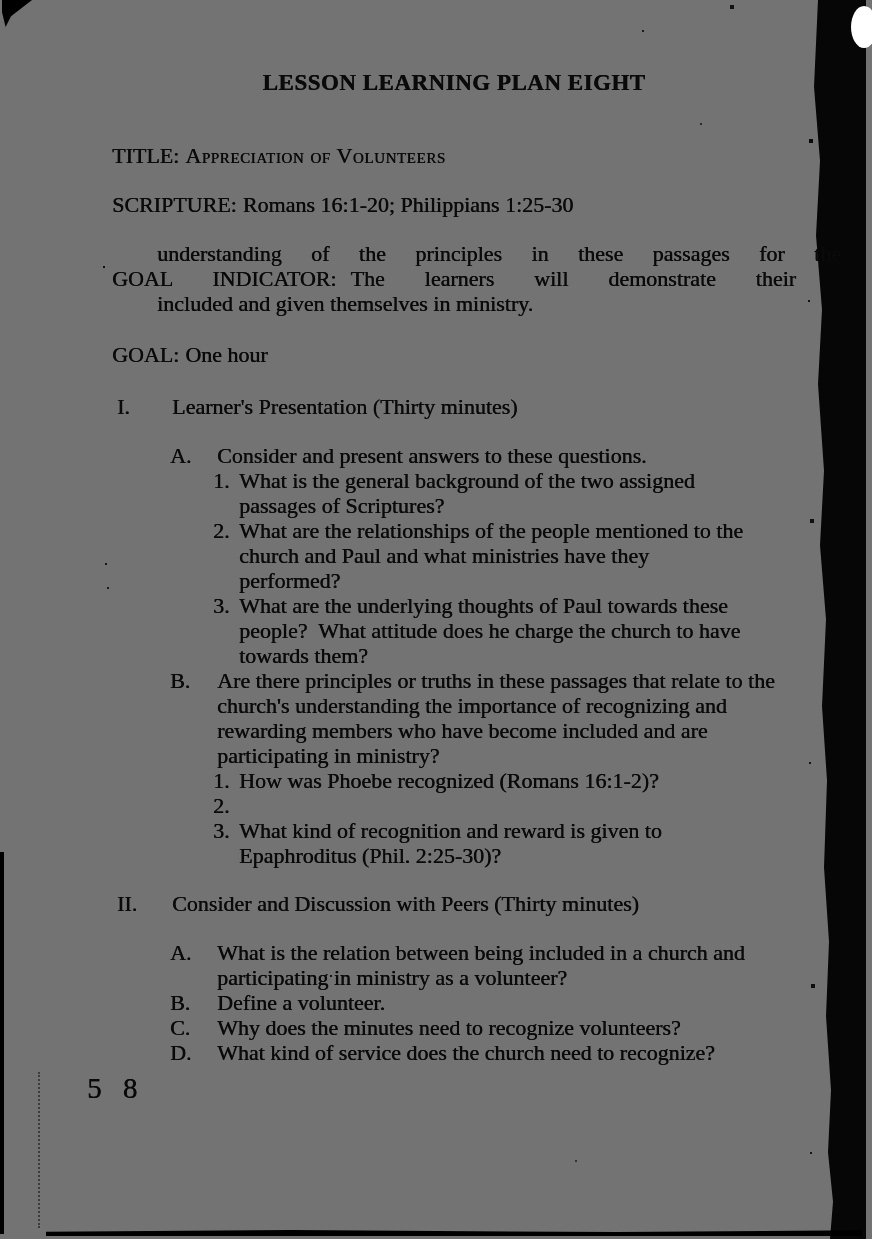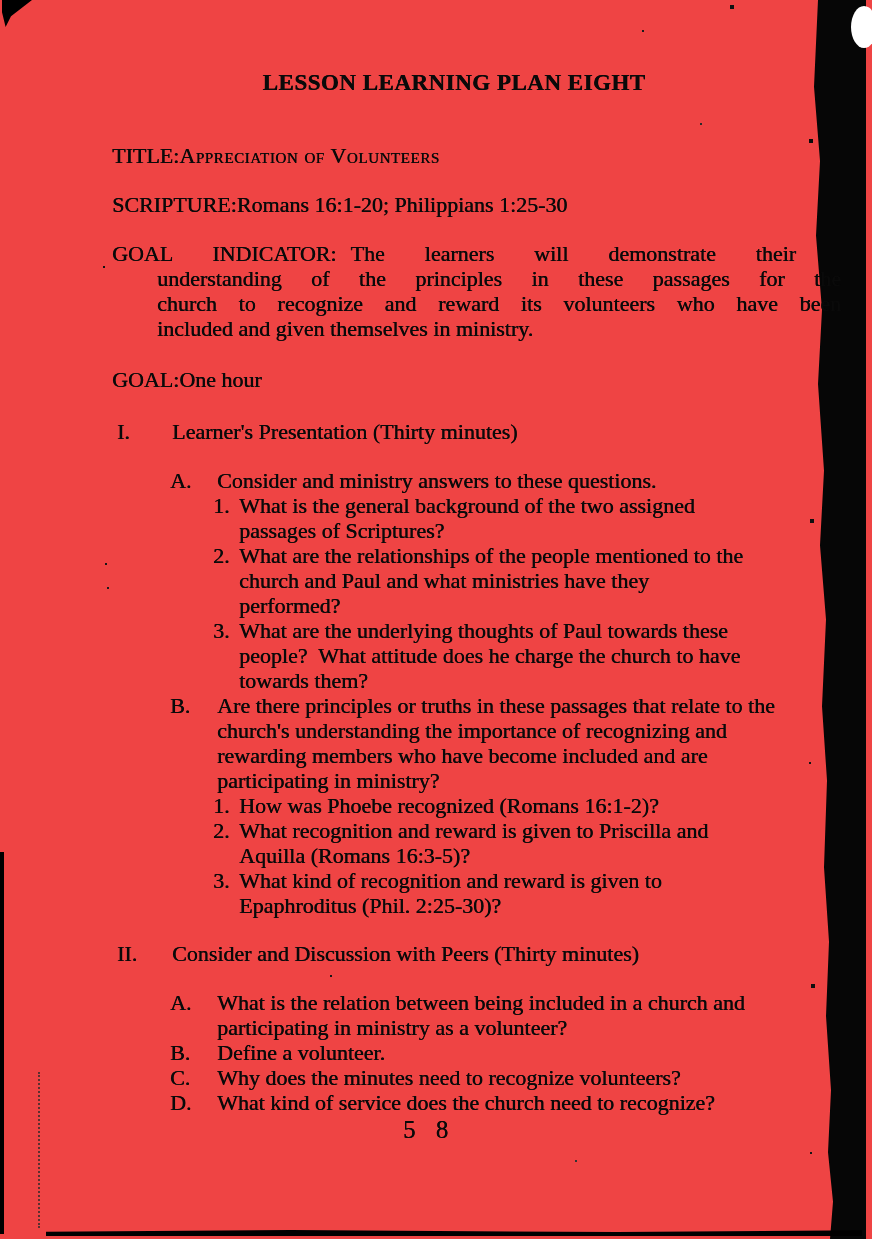--- a/index.html
+++ b/index.html
@@ -1,51 +1,51 @@
 <!DOCTYPE html>
 <html><head>
 <meta charset="utf-8">
 <style>
   html,body{margin:0;padding:0;background:#ffffff;}
   .scan{
-    position:relative;width:872px;height:1239px;background:#ef4444;
+    position:relative;width:872px;height:1239px;background:#737373;
     font-family:"Liberation Serif","DejaVu Serif",serif;color:#0a0a0a;overflow:hidden;
   }
   .content{
     position:absolute;left:112px;top:70px;width:684px;
     font-size:22px;line-height:25px;
     text-shadow:0.45px 0 0 currentColor;
   }
   .doc-header{
     font-size:23px;font-weight:bold;text-align:center;
     letter-spacing:.5px;margin:0 0 48px 0;line-height:25px;
   }
   .frow{margin:0 0 24px 0;}
   .lbl{white-space:pre;}
-  .val{margin-left:0;white-space:pre-wrap;}
+  .val{margin-left:6px;white-space:pre-wrap;}
   .smallcaps{font-variant:small-caps;letter-spacing:.6px;}
   .goal{margin:0 0 26px 0;}
   .gl{width:684px;}
   .jl{text-align:justify;text-align-last:justify;text-justify:inter-word;}
   .cont{padding-left:45px;}
   .gl .gtext{margin-left:14px;}
   .time-row{margin-bottom:27px;}
   .sec + .sec{margin-top:23px;font-family:Liberation Serif, serif;}
   .sec-head{display:flex;margin-bottom:24px;}
   .sec-num{width:55px;padding-left:5px;flex:none;}
   .item{display:flex;}
   .item{margin-left:58px;}
   .letter{width:47px;flex:none;}
   .item-text{width:566px;white-space:pre-wrap;}
   .sub{display:flex;margin-left:101px;}
   .sub-num{width:26px;flex:none;}
   .sub-text{width:512px;white-space:pre-wrap;}
   .page-num{
-    text-align:center;transform:translateX(-25px);
-    font-size:25px;letter-spacing:7px;line-height:30px;
+    margin-top:8px;text-align:left;transform:translateX(-25px);
+    font-size:29px;letter-spacing:7px;line-height:30px;
   }
   
   .band{
     position:absolute;top:0;bottom:0;left:814px;width:52px;background:#060606;
     clip-path:polygon(4px 0,100% 0,100% 100%,16px 100%,19px 97%,14px 93%,17px 88%,12px 82%,15px 76%,10px 70%,13px 63%,8px 57%,12px 50%,6px 44%,10px 38%,4px 31%,8px 25%,2px 19%,6px 13%,0 7%);
   }
   .band-notch{
     position:absolute;left:851px;top:6px;width:26px;height:42px;
     background:#ffffff;border-radius:50%;
   }
@@ -98,39 +98,38 @@
 
     <div class="frow">
       <span class="lbl">TITLE:</span><span class="val smallcaps">Appreciation of Volunteers</span>
     </div>
 
     <div class="frow">
       <span class="lbl">SCRIPTURE:</span><span class="val">Romans 16:1-20; Philippians 1:25-30</span>
     </div>
 
     <div class="goal">
+      <div class="gl jl cont">understanding of the principles in these passages for the</div>
       <div class="gl jl"><span class="lbl">GOAL INDICATOR:</span><span class="gtext">The learners will demonstrate their</span></div>
-      <div class="gl jl cont">understanding of the principles in these passages for the</div>
-      <div class="gl jl cont">church to recognize and reward its volunteers who have been</div>
       <div class="gl cont">included and given themselves in ministry.</div>
     </div>
 
     <div class="frow time-row">
       <span class="lbl">GOAL:</span><span class="val">One hour</span>
     </div>
 
     <div class="sec">
       <div class="sec-head">
         <span class="sec-num">I.</span>
         <span class="sec-title">Learner's Presentation (Thirty minutes)</span>
       </div>
 
       <div class="item">
         <span class="letter">A.</span>
-        <span class="item-text">Consider and ministry answers to these questions.</span>
+        <span class="item-text">Consider and present answers to these questions.</span>
       </div>
       <div class="sub">
         <span class="sub-num">1.</span>
         <span class="sub-text">What is the general background of the two assigned passages of Scriptures?</span>
       </div>
       <div class="sub">
         <span class="sub-num">2.</span>
         <span class="sub-text">What are the relationships of the people mentioned to the church and Paul and what ministries have they performed?</span>
       </div>
       <div class="sub">
@@ -141,21 +140,20 @@
       <div class="item">
         <span class="letter">B.</span>
         <span class="item-text">Are there principles or truths in these passages that relate to the church's understanding the importance of recognizing and rewarding members who have become included and are participating in ministry?</span>
       </div>
       <div class="sub">
         <span class="sub-num">1.</span>
         <span class="sub-text">How was Phoebe recognized (Romans 16:1-2)?</span>
       </div>
       <div class="sub">
         <span class="sub-num">2.</span>
-        <span class="sub-text">What recognition and reward is given to Priscilla and Aquilla (Romans 16:3-5)?</span>
       </div>
       <div class="sub">
         <span class="sub-num">3.</span>
         <span class="sub-text">What kind of recognition and reward is given to Epaphroditus (Phil. 2:25-30)?</span>
       </div>
     </div>
 
     <div class="sec">
       <div class="sec-head">
         <span class="sec-num">II.</span>

